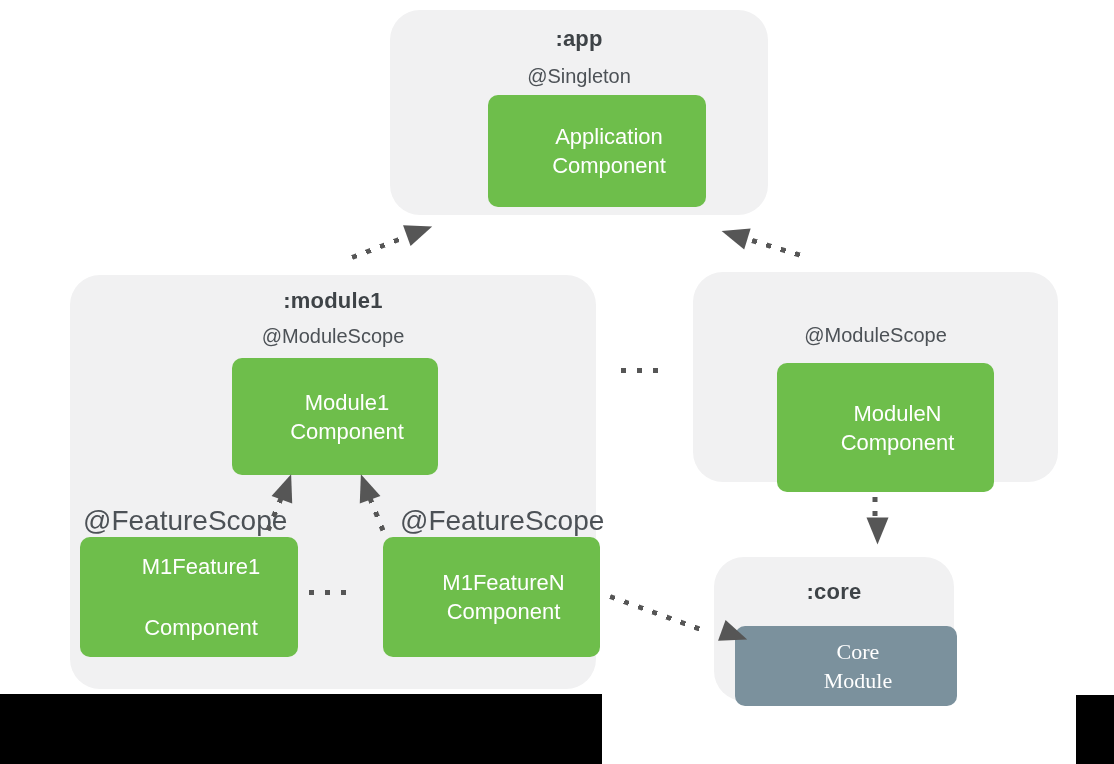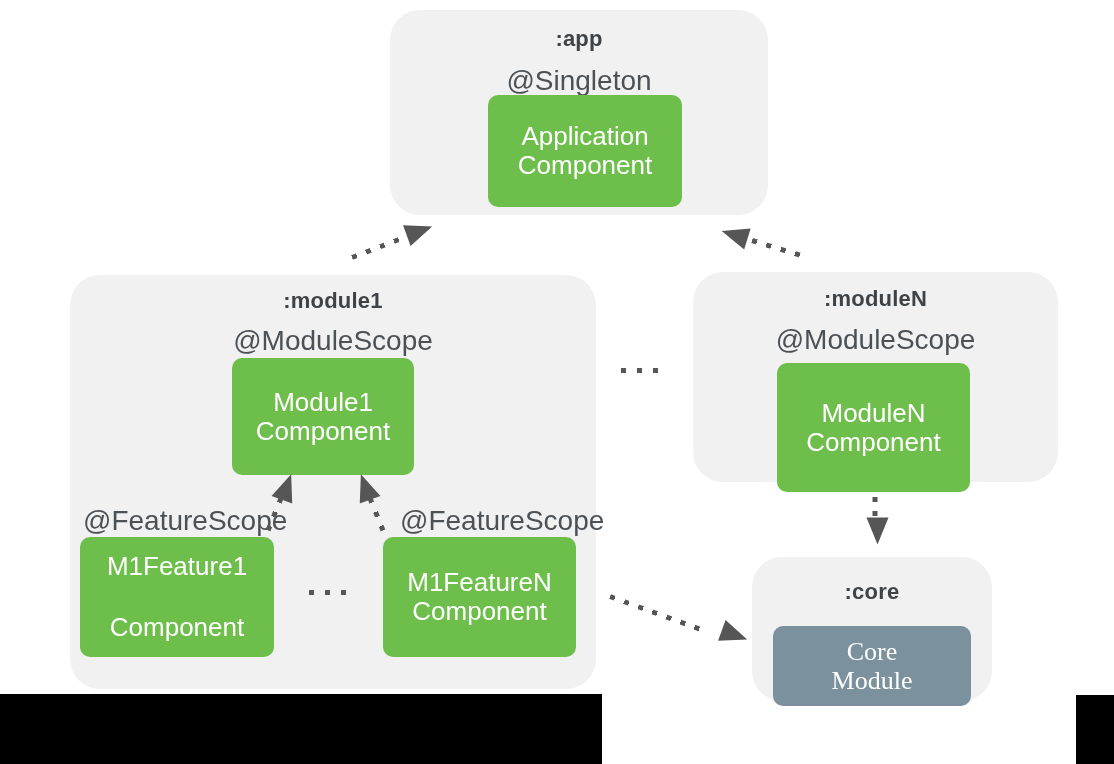--- a/index.html
+++ b/index.html
@@ -7,29 +7,29 @@
     position:relative;width:1114px;height:764px;overflow:hidden;background:#ffffff;
     font-family:"Liberation Sans",sans-serif;
   }
   .ctr{position:absolute;background:#f1f1f2;border-radius:30px;}
   .ctr-title{
     position:absolute;left:0;width:100%;margin:0;text-align:center;
     font-size:22px;font-weight:700;color:#3e4347;letter-spacing:.2px;
   }
   .scope{
     position:absolute;left:0;width:100%;text-align:center;
-    font-size:28px;font-weight:400;color:#4c5156;
+    font-size:20px;font-weight:400;color:#4c5156;
   }
   .scope-small{
     position:absolute;text-align:center;font-size:28px;font-weight:400;color:#4c5156;
   }
   .comp{
     position:absolute;border-radius:10px;display:flex;flex-direction:column;
     align-items:center;justify-content:center;color:#ffffff;
-    font-size:26px;line-height:29px;text-align:left;
+    font-size:22px;line-height:29px;text-align:left;padding-left:24px;
   }
   .green{background:#6ebe4b;}
   .slate{background:#7b919d;}
   .dotline{
     position:absolute;height:5px;transform-origin:left center;
     background:repeating-linear-gradient(90deg,#565656 0 5px,transparent 5px 15px);
   }
   .sepline{
     position:absolute;height:5px;
     background:repeating-linear-gradient(90deg,#565656 0 5px,transparent 5px 16px);
@@ -68,29 +68,28 @@
       <span>M1Feature1</span>
       <span>Component</span>
     </div>
     <div class="comp green" style="left:313px;top:262px;width:193px;height:120px;">
       <span>M1FeatureN</span>
       <span>Component</span>
     </div>
   </section>
 
   <section class="ctr" style="left:693px;top:272px;width:365px;height:210px;">
-    <h2 class="ctr-title" style="top:14px;">:moduleN</h2>
     <div class="scope" style="top:52px;">@ModuleScope</div>
     <div class="comp green" style="left:84px;top:91px;width:193px;height:129px;">
       <span>ModuleN</span>
       <span>Component</span>
     </div>
   </section>
 
-  <section class="ctr" style="left:752px;top:557px;width:240px;height:144px;">
+  <section class="ctr" style="left:714px;top:557px;width:240px;height:144px;">
     <h2 class="ctr-title" style="top:22px;">:core</h2>
     <div class="comp slate" style="left:21px;top:69px;width:198px;height:80px;font-family:Liberation Serif, serif;">
       <span>Core</span>
       <span>Module</span>
     </div>
   </section>
 
   <div class="dotline" style="left:352px;top:255px;width:58px;transform:rotate(-21deg);"></div>
   <div class="tri" style="left:406px;top:220px;transform:rotate(-20deg);"></div>
 

